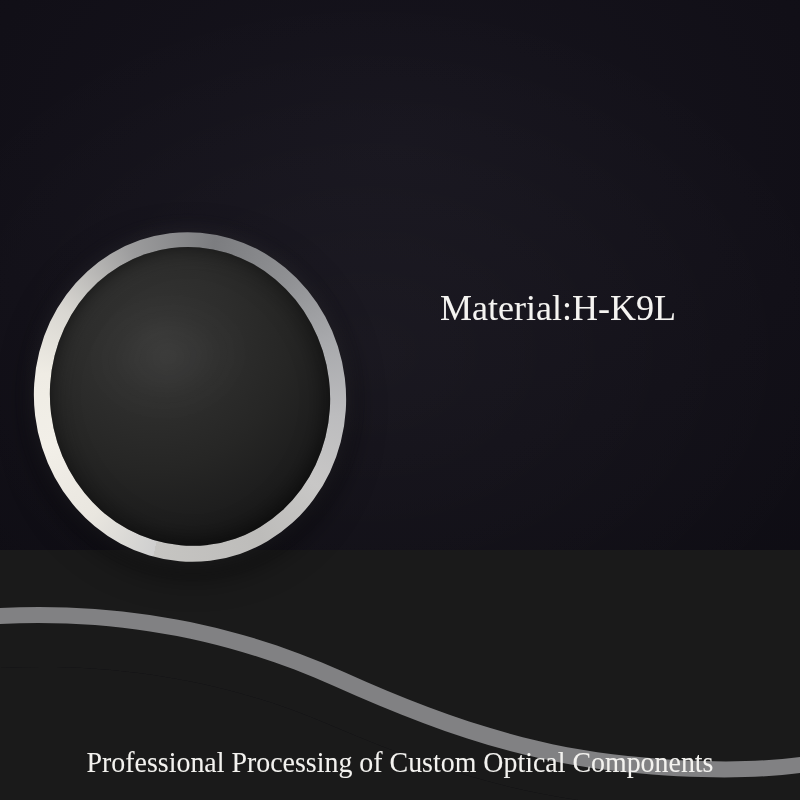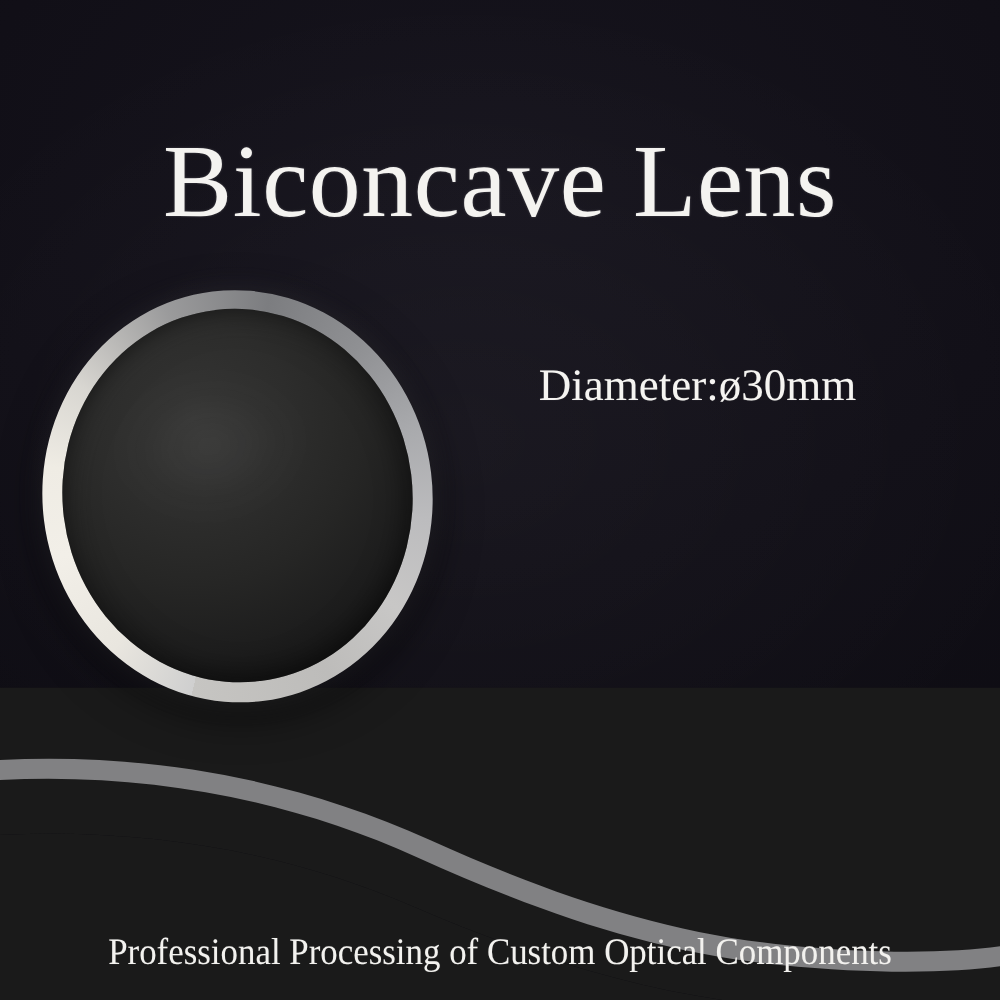--- a/index.html
+++ b/index.html
@@ -195,31 +195,30 @@
 
   <svg class="wave" viewBox="0 0 800 250" preserveAspectRatio="none">
 
     <path fill="#1a1a1a" d="M0,370 L0,368 C120,362 230,382 330,425 C430,468 520,496 620,505 C700,512 760,510 800,506 L800,250 L0,250 Z" transform="translate(0,-250)"></path>
     <path fill="#1a1a1a" d="M0,118 C120,112 230,132 330,175 C430,218 520,246 620,255 C700,262 760,260 800,256 L800,250 L0,250 Z"></path>
 
     <path fill="#818183" d="M0,74 C120,68 232,90 334,136 C434,181 524,212 624,222 C704,230 762,228 800,223
              L800,207 C762,212 706,214 628,206 C530,196 442,166 344,122 C238,74 122,52 0,58 Z"></path>
   </svg>
 
-  <div class="title">Biconcave Lens</div>
 
   <div class="lens-wrap">
     <div class="lens-rim"></div>
     <div class="lens-rim-tex"></div>
     <div class="lens-rim-shade"></div>
     <div class="lens-body">
       <div class="lens-sheen"></div>
     </div>
     <div class="lens-edgeline"></div>
   </div>
 
   <div class="specs">
-    <div class="spec-line">Diameter:ø30mm</div>
+    <div class="spec-line">Material:H-K9L</div>
   </div>
 
   <div class="footer">Professional Processing of Custom Optical Components</div>
 
 </div>
 
 </body></html>

